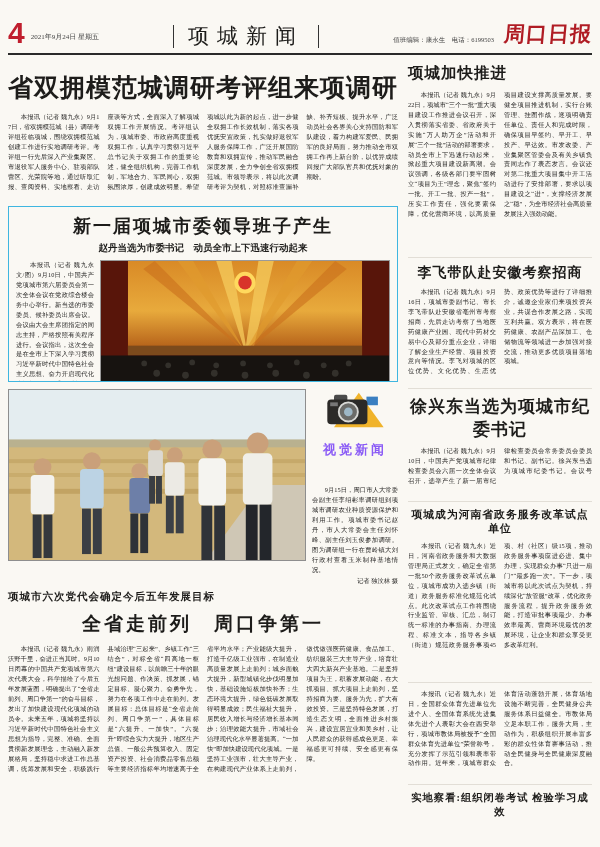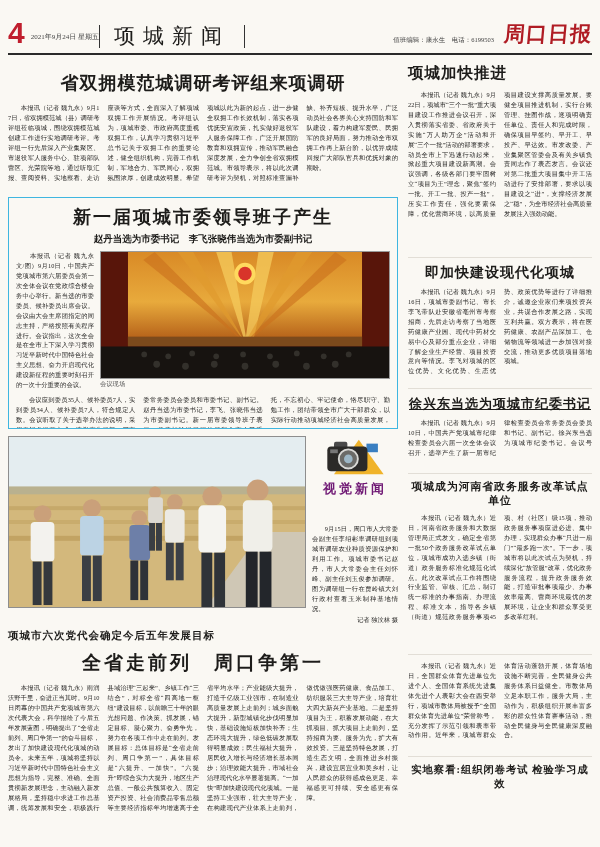--- a/index.html
+++ b/index.html
@@ -7,62 +7,62 @@
   .page{
     position:relative;width:600px;height:847px;margin:0 auto;
     background:#faf8f3;color:#1d1c1a;overflow:hidden;
     font-family:"Liberation Serif", serif;
     box-sizing:border-box;padding:8px 8px 0 8px;
   }
   
   .hdr{display:flex;align-items:flex-end;border-bottom:2px solid #2a2a2a;padding-bottom:5px;height:40px;}
   .hdr .pageno{font-size:30px;font-weight:bold;color:#c01e2e;line-height:1;font-family:"Liberation Sans",sans-serif;}
   .hdr .dateline{font-size:7px;color:#444;margin-left:6px;margin-bottom:6px;white-space:nowrap;}
-  .hdr .sec{flex:1;}
+  .hdr .sec{flex:1;text-align:center;}
   .hdr .sec-inner{display:inline-block;font-size:21px;letter-spacing:8px;padding:0 14px;border-left:1px solid #333;border-right:1px solid #333;line-height:1.1;}
   .hdr .editorline{font-size:6.5px;color:#444;margin:0 10px 3px 0;white-space:nowrap;}
   .hdr .masthead{font-size:21px;font-weight:bold;color:#b01c24;white-space:nowrap;transform:skewX(-5deg);letter-spacing:1px;}
   
   .cols{display:flex;gap:10px;margin-top:6px;}
   .left{width:390px;flex:none;}
   .right{flex:1;min-width:0;}
   
   .tiny{font-size:6.3px;line-height:1.58;text-align:justify;color:#262524;word-break:break-all;}
   .c4{column-count:4;column-gap:8px;}
   .c3{column-count:3;column-gap:8px;}
   .c2{column-count:2;column-gap:8px;}
   
-  .main-hl{font-size:18px;font-weight:bold;text-align:center;letter-spacing:1px;margin:10px 0 8px 0;}
+  .main-hl{font-size:25px;font-weight:bold;text-align:center;letter-spacing:1px;margin:10px 0 8px 0;}
   .main-body{height:86px;overflow:hidden;margin-bottom:8px;}
-  .bluebox{border:1px solid #3fb6e0;padding:6px 7px 5px 7px;height:232px;box-sizing:border-box;overflow:hidden;}
+  .bluebox{border:1px solid #3fb6e0;padding:6px 7px 5px 7px;height:176px;box-sizing:border-box;overflow:hidden;}
   .bluebox .bx-title{font-size:18px;font-weight:bold;text-align:center;letter-spacing:2px;margin:1px 0 4px 0;}
   .bluebox .bx-sub{font-size:9.5px;font-weight:bold;text-align:center;margin-bottom:5px;}
   .bx-row{display:flex;gap:6px;}
   .bx-left{width:78px;flex:none;height:140px;overflow:hidden;}
   .bx-photo-wrap{flex:1;min-width:0;}
   .bx-photo{width:100%;height:128px;display:block;border:1px solid #9a9a9a;box-sizing:border-box;}
   .bx-cap{font-size:6.3px;color:#555;margin-top:1px;}
   .bx-bottom{margin-top:4px;height:42px;overflow:hidden;}
   
   .visual{display:flex;gap:6px;margin-top:7px;}
   .vphoto{width:298px;height:172px;flex:none;border:1px solid #8e8e8e;box-sizing:border-box;display:block;}
   .vside{flex:1;display:flex;flex-direction:column;align-items:center;min-width:0;}
-  .vlabel{font-size:13px;font-weight:bold;color:#701a75;letter-spacing:3px;margin-top:2px;}
+  .vlabel{font-size:13px;font-weight:bold;color:#8b5cf6;letter-spacing:3px;margin-top:10px;}
   .vcap{margin-top:26px;width:100%;}
   .vcredit{align-self:flex-end;font-size:6.3px;color:#262524;margin-top:3px;}
   
   .congress{margin-top:4px;}
   .kicker{font-size:10.5px;font-weight:bold;letter-spacing:1px;}
   .cg-hl{font-size:19px;font-weight:bold;text-align:center;letter-spacing:3px;margin:7px 0 7px 0;}
   .cg-body{height:150px;overflow:hidden;}
   
   .r-art{margin-bottom:9px;}
   .r-hl1{font-size:15.5px;font-weight:bold;letter-spacing:1px;line-height:1.35;margin:2px 0 6px 0;}
   .r-hl-c{font-weight:bold;text-align:center;letter-spacing:1px;margin:3px 0 5px 0;}
-  .fs14{font-size:14px;} .fs13{font-size:13px;text-decoration:underline;} .fs11{font-size:10.8px;} .fs10{font-size:10.3px;}
+  .fs14{font-size:14px;} .fs13{font-size:17px;} .fs11{font-size:10.8px;} .fs10{font-size:10.3px;}
   .rb1{height:158px;overflow:hidden;}
   .rb2{height:92px;overflow:hidden;}
   .rb3{height:46px;overflow:hidden;}
   .rb4{height:132px;overflow:hidden;}
   .rb5{height:86px;overflow:hidden;}
   .sep{border-top:1px solid #e2ded6;margin:4px 0 6px 0;}
 </style>
 </head>
 <body>
 
@@ -80,21 +80,21 @@
 
   <div class="cols">
 
     <div class="left">
 
       <div class="main-hl">省双拥模范城调研考评组来项调研</div>
       <div class="tiny c4 main-body">　　本报讯（记者 魏九永）9月17日，省双拥模范城（县）调研考评组莅临项城，围绕双拥模范城创建工作进行实地调研考评。考评组一行先后深入产业集聚区、市退役军人服务中心、驻项部队营区、光荣院等地，通过听取汇报、查阅资料、实地察看、走访座谈等方式，全面深入了解项城双拥工作开展情况。考评组认为，项城市委、市政府高度重视双拥工作，认真学习贯彻习近平总书记关于双拥工作的重要论述，健全组织机构，完善工作机制，军地合力、军民同心，双拥氛围浓厚，创建成效明显。希望项城以此为新的起点，进一步健全双拥工作长效机制，落实各项优抚安置政策，扎实做好退役军人服务保障工作，广泛开展国防教育和双拥宣传，推动军民融合深度发展，全力争创全省双拥模范城。市领导表示，将以此次调研考评为契机，对照标准查漏补缺、补齐短板、提升水平，广泛动员社会各界关心支持国防和军队建设，着力构建军爱民、民拥军的良好局面，努力推动全市双拥工作再上新台阶，以优异成绩回报广大部队官兵和优抚对象的期盼。</div>
 
       <div class="bluebox">
         <div class="bx-title">新一届项城市委领导班子产生</div>
-        <div class="bx-sub">赵丹当选为市委书记　李飞张晓伟当选为市委副书记</div>
+        <div class="bx-sub">赵丹当选为市委书记　动员全市上下迅速行动起来</div>
         <div class="bx-row">
           <div class="tiny bx-left">　　本报讯（记者 魏九永 文/图）9月10日，中国共产党项城市第六届委员会第一次全体会议在党政综合楼会务中心举行。新当选的市委委员、候补委员出席会议。会议由大会主席团指定的同志主持，严格按照有关程序进行。会议指出，这次全会是在全市上下深入学习贯彻习近平新时代中国特色社会主义思想、奋力开启现代化建设新征程的重要时刻召开的一次十分重要的会议。</div>
           <div class="bx-photo-wrap">
             <svg class="bx-photo" viewBox="0 0 300 128" preserveAspectRatio="none">
               <defs>
                 <linearGradient id="stage" x1="0" y1="0" x2="0" y2="1">
                   <stop offset="0" stop-color="#d98a26"></stop>
                     <stop offset="0.55" stop-color="#e8aa3c"></stop>
                     <stop offset="1" stop-color="#b05a16"></stop>
                 </linearGradient>
@@ -220,21 +220,21 @@
 
       <div class="r-art">
         <div class="r-hl1">
           <span>项城加快推进</span><br>
         </div>
         <div class="tiny c2 rb1">　　本报讯（记者 魏九永）9月22日，项城市“三个一批”重大项目建设工作推进会议召开，深入贯彻落实省委、省政府关于实施“万人助万企”活动和开展“三个一批”活动的部署要求，动员全市上下迅速行动起来，掀起重大项目建设新高潮。会议强调，各级各部门要牢固树立“项目为王”理念，聚焦“签约一批、开工一批、投产一批”，压实工作责任，强化要素保障，优化营商环境，以高质量项目建设支撑高质量发展。要健全项目推进机制，实行台账管理、挂图作战，逐项明确责任单位、责任人和完成时限，确保项目早签约、早开工、早投产、早达效。市发改委、产业集聚区管委会及有关乡镇负责同志作了表态发言。会议还对第二批重大项目集中开工活动进行了安排部署，要求以项目建设之“进”，支撑经济发展之“稳”，为全市经济社会高质量发展注入强劲动能。</div>
       </div>
       <div class="sep"></div>
 
       <div class="r-art">
-        <div class="r-hl-c fs14">即加快建设现代化项城</div>
+        <div class="r-hl-c fs14">李飞带队赴安徽考察招商</div>
         <div class="tiny c2 rb2">　　本报讯（记者 魏九永）9月16日，项城市委副书记、市长李飞带队赴安徽省亳州市考察招商，先后走访考察了当地医药健康产业园、现代中药材交易中心及部分重点企业，详细了解企业生产经营、项目投资意向等情况。李飞对项城的区位优势、文化优势、生态优势、政策优势等进行了详细推介，诚邀企业家们来项投资兴业，共谋合作发展之路，实现互利共赢。双方表示，将在医药健康、农副产品深加工、仓储物流等领域进一步加强对接交流，推动更多优质项目落地项城。</div>
       </div>
       <div class="sep"></div>
 
       <div class="r-art">
         <div class="r-hl-c fs13">徐兴东当选为项城市纪委书记</div>
         <div class="tiny c2 rb3">　　本报讯（记者 魏九永）9月10日，中国共产党项城市纪律检查委员会六届一次全体会议召开，选举产生了新一届市纪律检查委员会常务委员会委员和书记、副书记。徐兴东当选为项城市纪委书记。会议号召，全市纪检监察干部要忠诚履职、担当作为。</div>
       </div>
       <div class="sep"></div>
 

